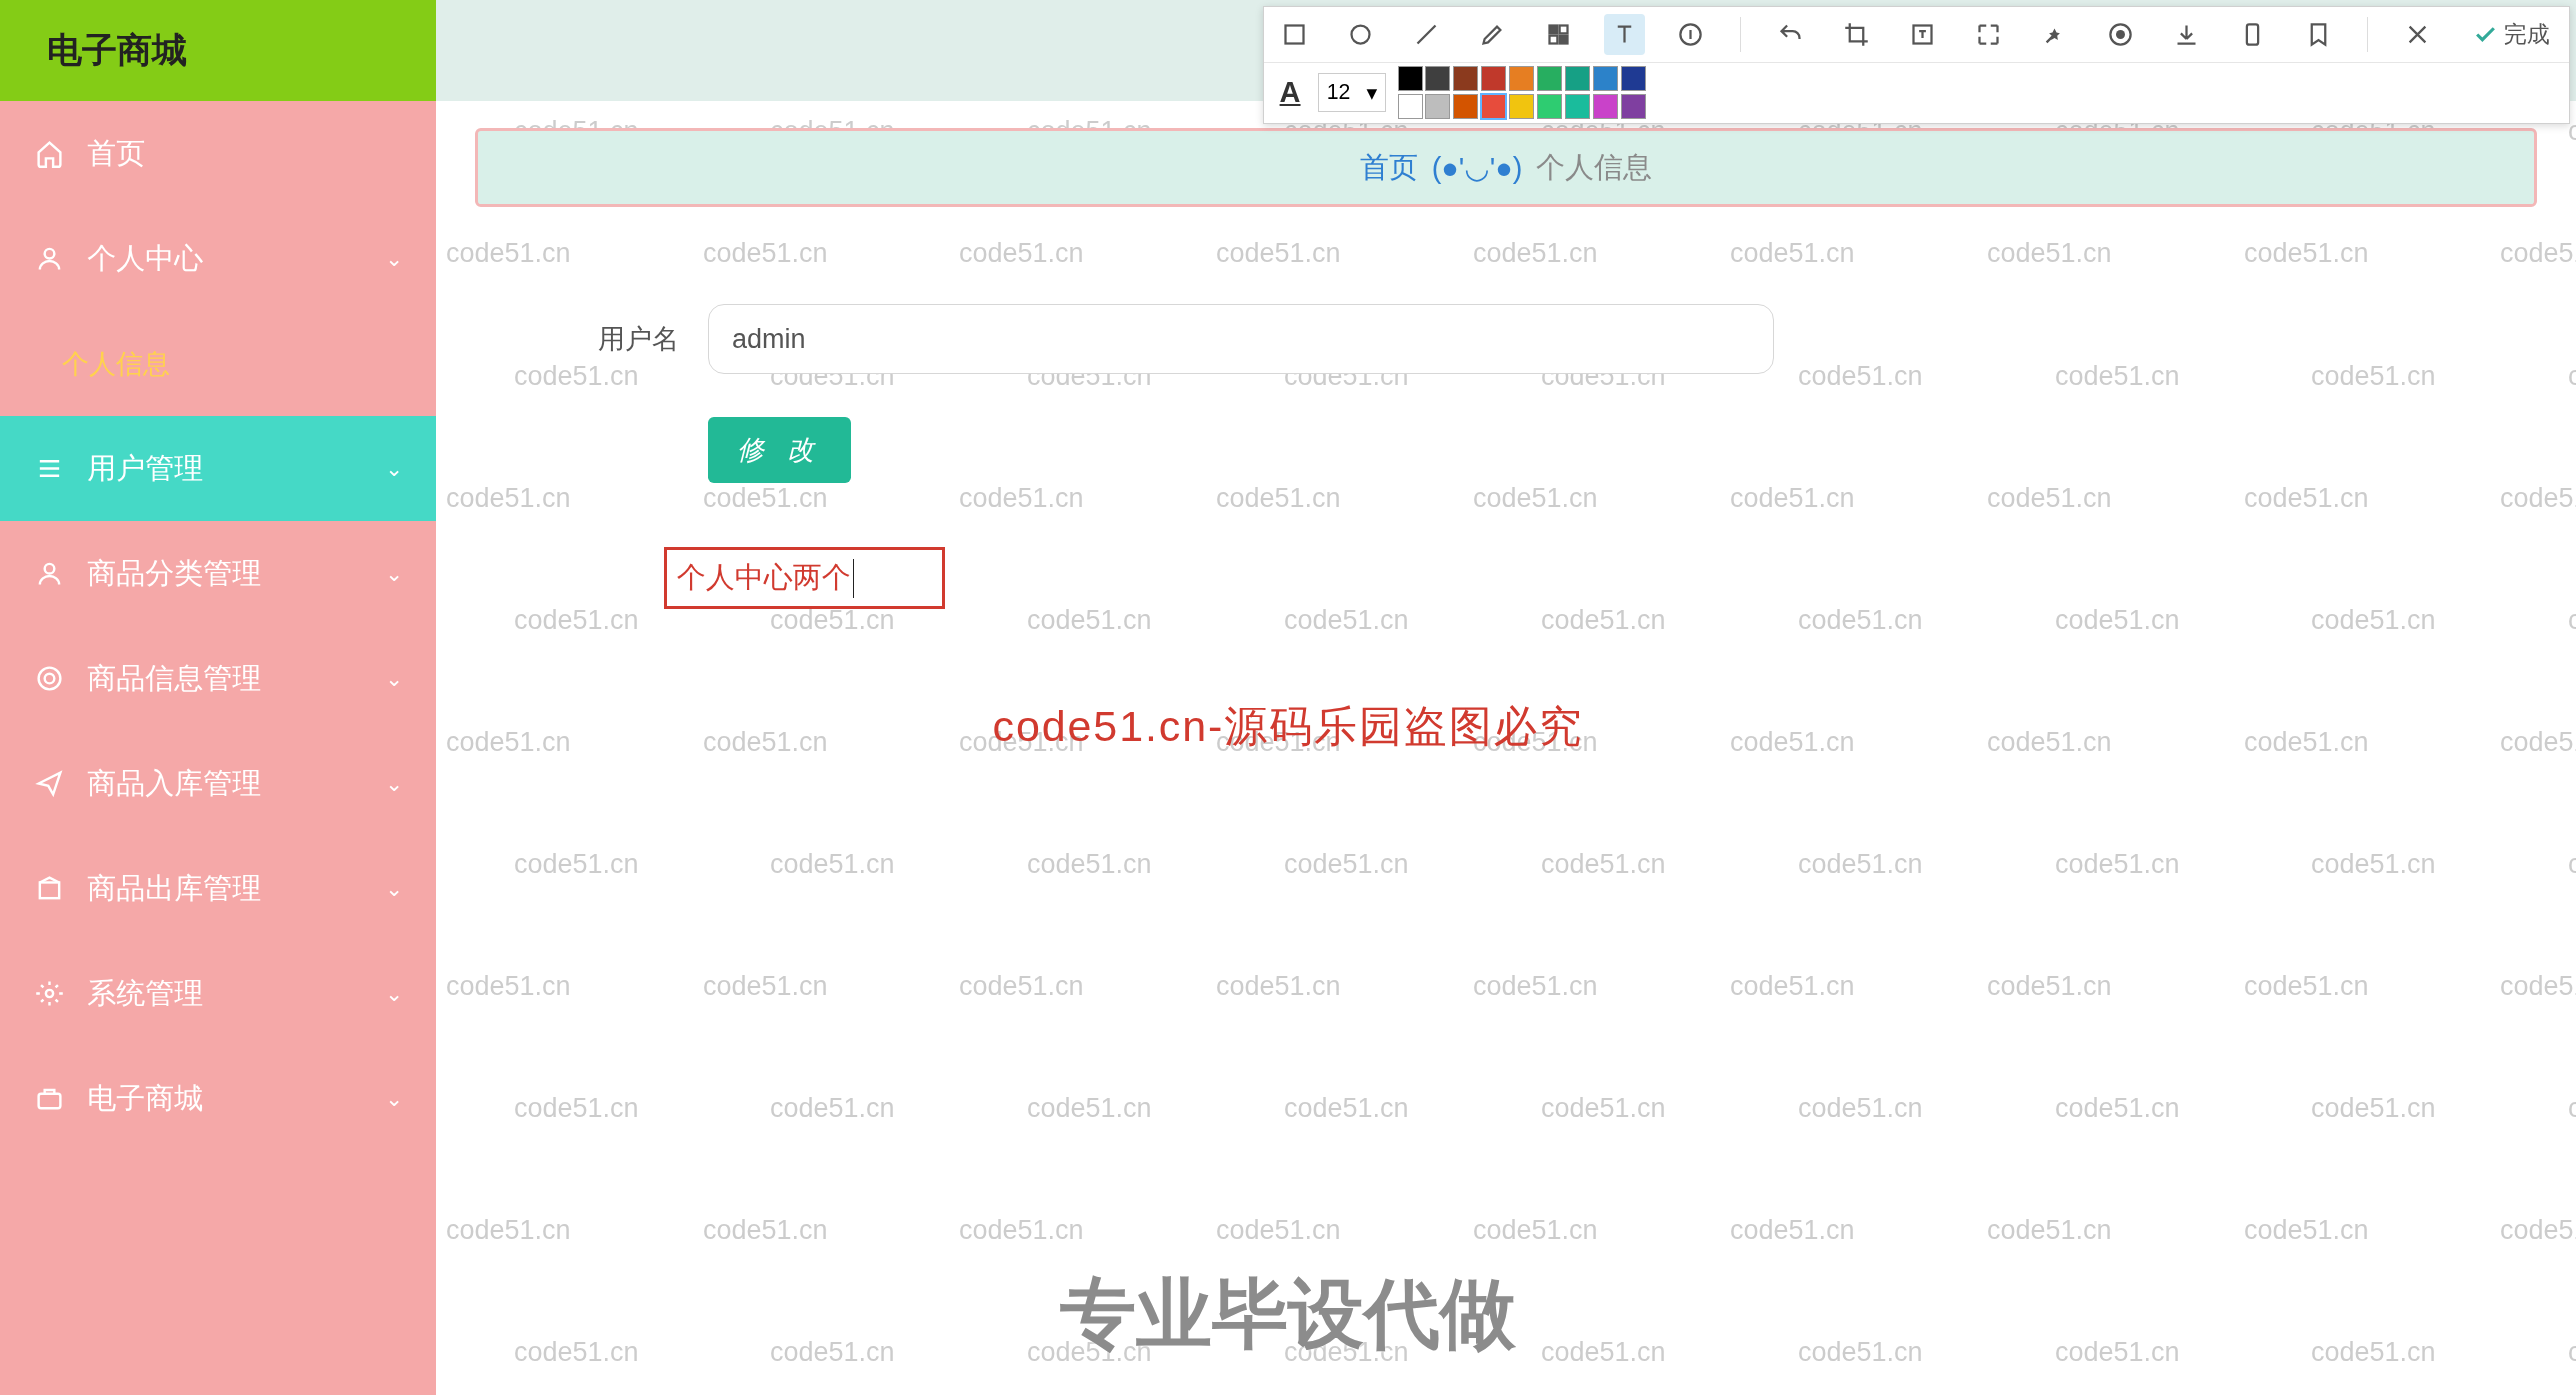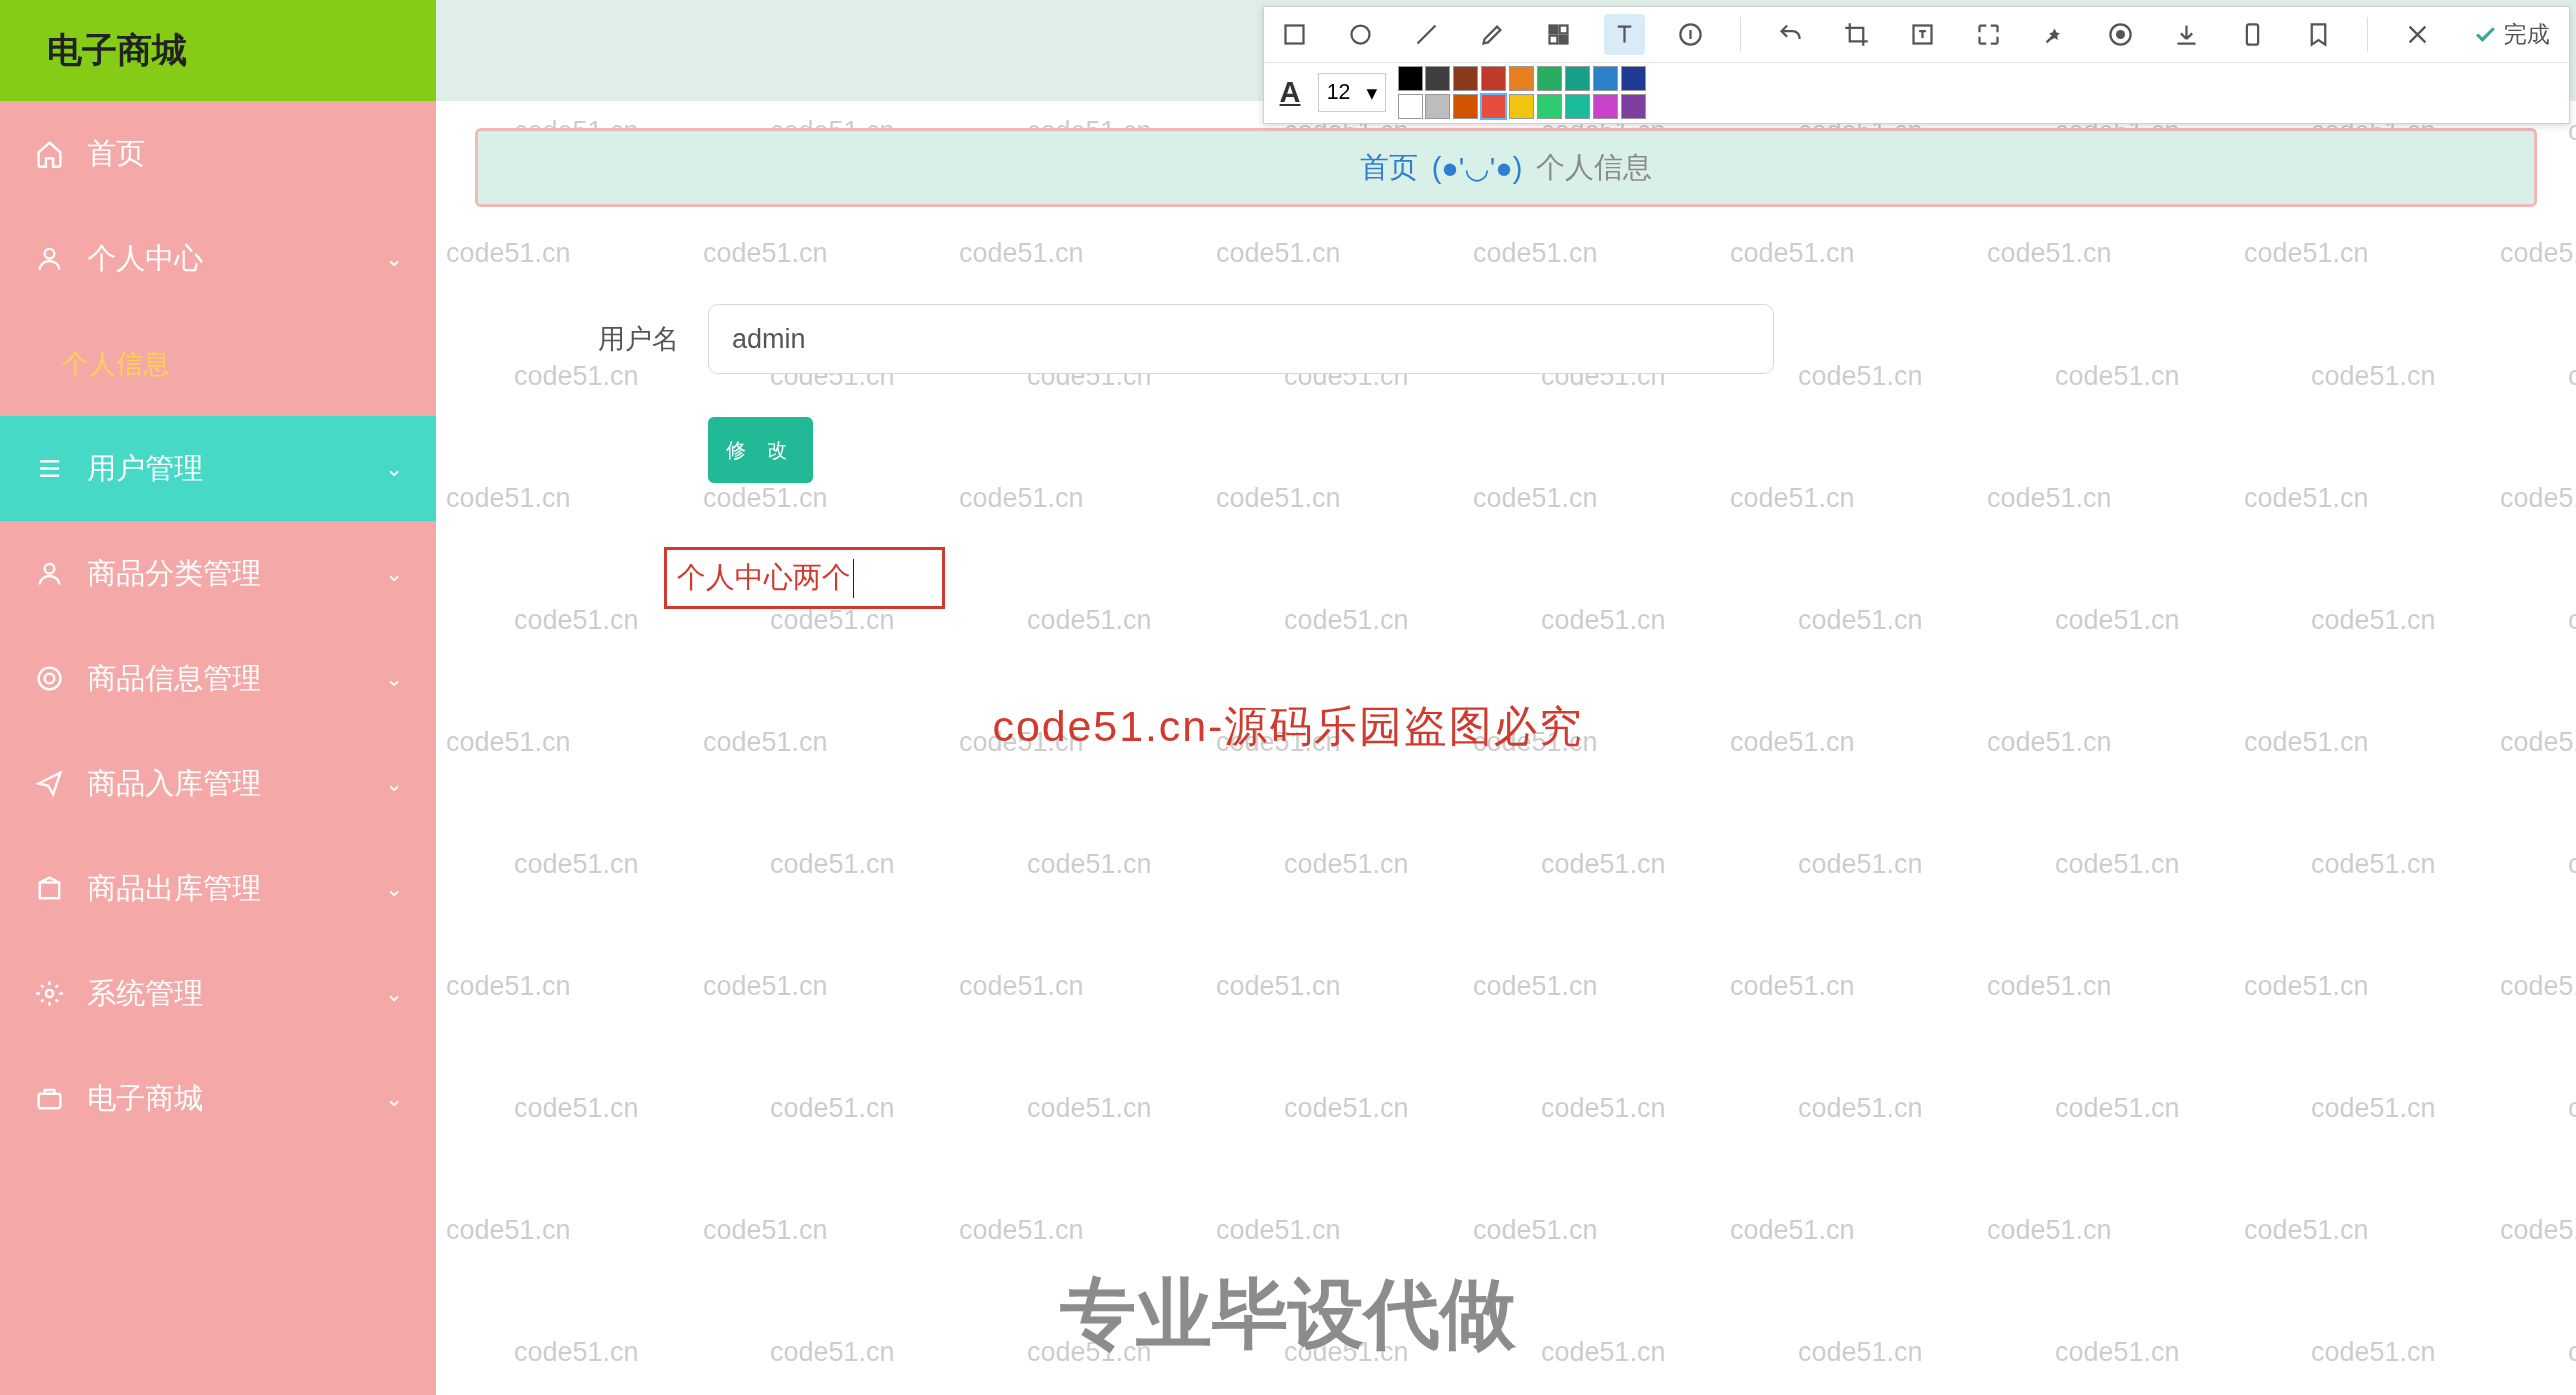--- a/index.html
+++ b/index.html
@@ -27,23 +27,23 @@
 .topbar { height:101px; background:#e0eeea; }
 .crumb-wrap { margin:27px 39px 0 39px; }
 .crumb { background:#d9f0e9; border:3.9px solid #f3b7b7; border-radius:5.8px; height:79px; display:flex; align-items:center; justify-content:center; font-size:29px; }
 .crumb a { color:#2f7fd1; text-decoration:none; }
 .crumb .sep { margin:0 13.6px; color:#2f7fd1; }
 .crumb .cur { color:#8a8a8a; }
 
 .form-card { margin:58px 39px 0 39px; padding:39px 97px 58px 97px; }
 .form-row { display:flex; align-items:center; margin-bottom:43px; }
 .form-label { width:107px; text-align:right; margin-right:29px; font-size:27px; color:#555; }
-.form-input { width:1066px; height:70px; border:1px solid #d7d7d7; border-radius:10px; padding:8px 23px; font-size:27px; color:#555; }
+.form-input { width:1066px; height:70px; border:1px solid #d7d7d7; border-radius:16px; padding:8px 23px; font-size:27px; color:#555; }
 .btn-row { padding-left:136px; }
-.btn-submit { background:#22b996; color:#fff; border:none; border-radius:5.8px; height:66px; padding:0 18px; font-size:20px; letter-spacing:7.8px; cursor:pointer; }
+.btn-submit { background:#22b996; color:#fff; border:none; border-radius:5.8px; height:66px; padding:0 29px; font-size:27px; letter-spacing:7.8px; cursor:pointer;font-style:italic; }
 
 .anno-box { position:absolute; left:664px; top:547px; width:281px; height:62px; border:3.9px solid #d13a2f; display:flex; align-items:center; padding:0 9.7px; font-size:29px; color:#d13a2f; background:rgba(255,255,255,.4); }
 .anno-box .cursor { display:inline-block; width:1.9px; height:39px; background:#222; margin-left:1.9px; }
 
 .big-red { position:absolute; left:50%; top:698px; transform:translateX(-50%); font-size:43px; color:#d13a2f; font-weight:500; letter-spacing:1.9px; z-index:3; }
 .big-gray { position:absolute; left:50%; bottom:29px; transform:translateX(-50%); font-size:76px; color:#8c8c8c; font-weight:700; z-index:3; text-shadow:0 0 3.9px #fff; }
 
 
 .editor { position:absolute; top:5.8px; right:5.8px; z-index:10; background:#fff; border:1px solid #d0d0d0; box-shadow:0 1.9px 7.8px rgba(0,0,0,.15); }
 .ed-row1 { display:flex; align-items:center; height:56px; padding:0 9.7px; gap:25px; border-bottom:1px solid #e6e6e6; }

